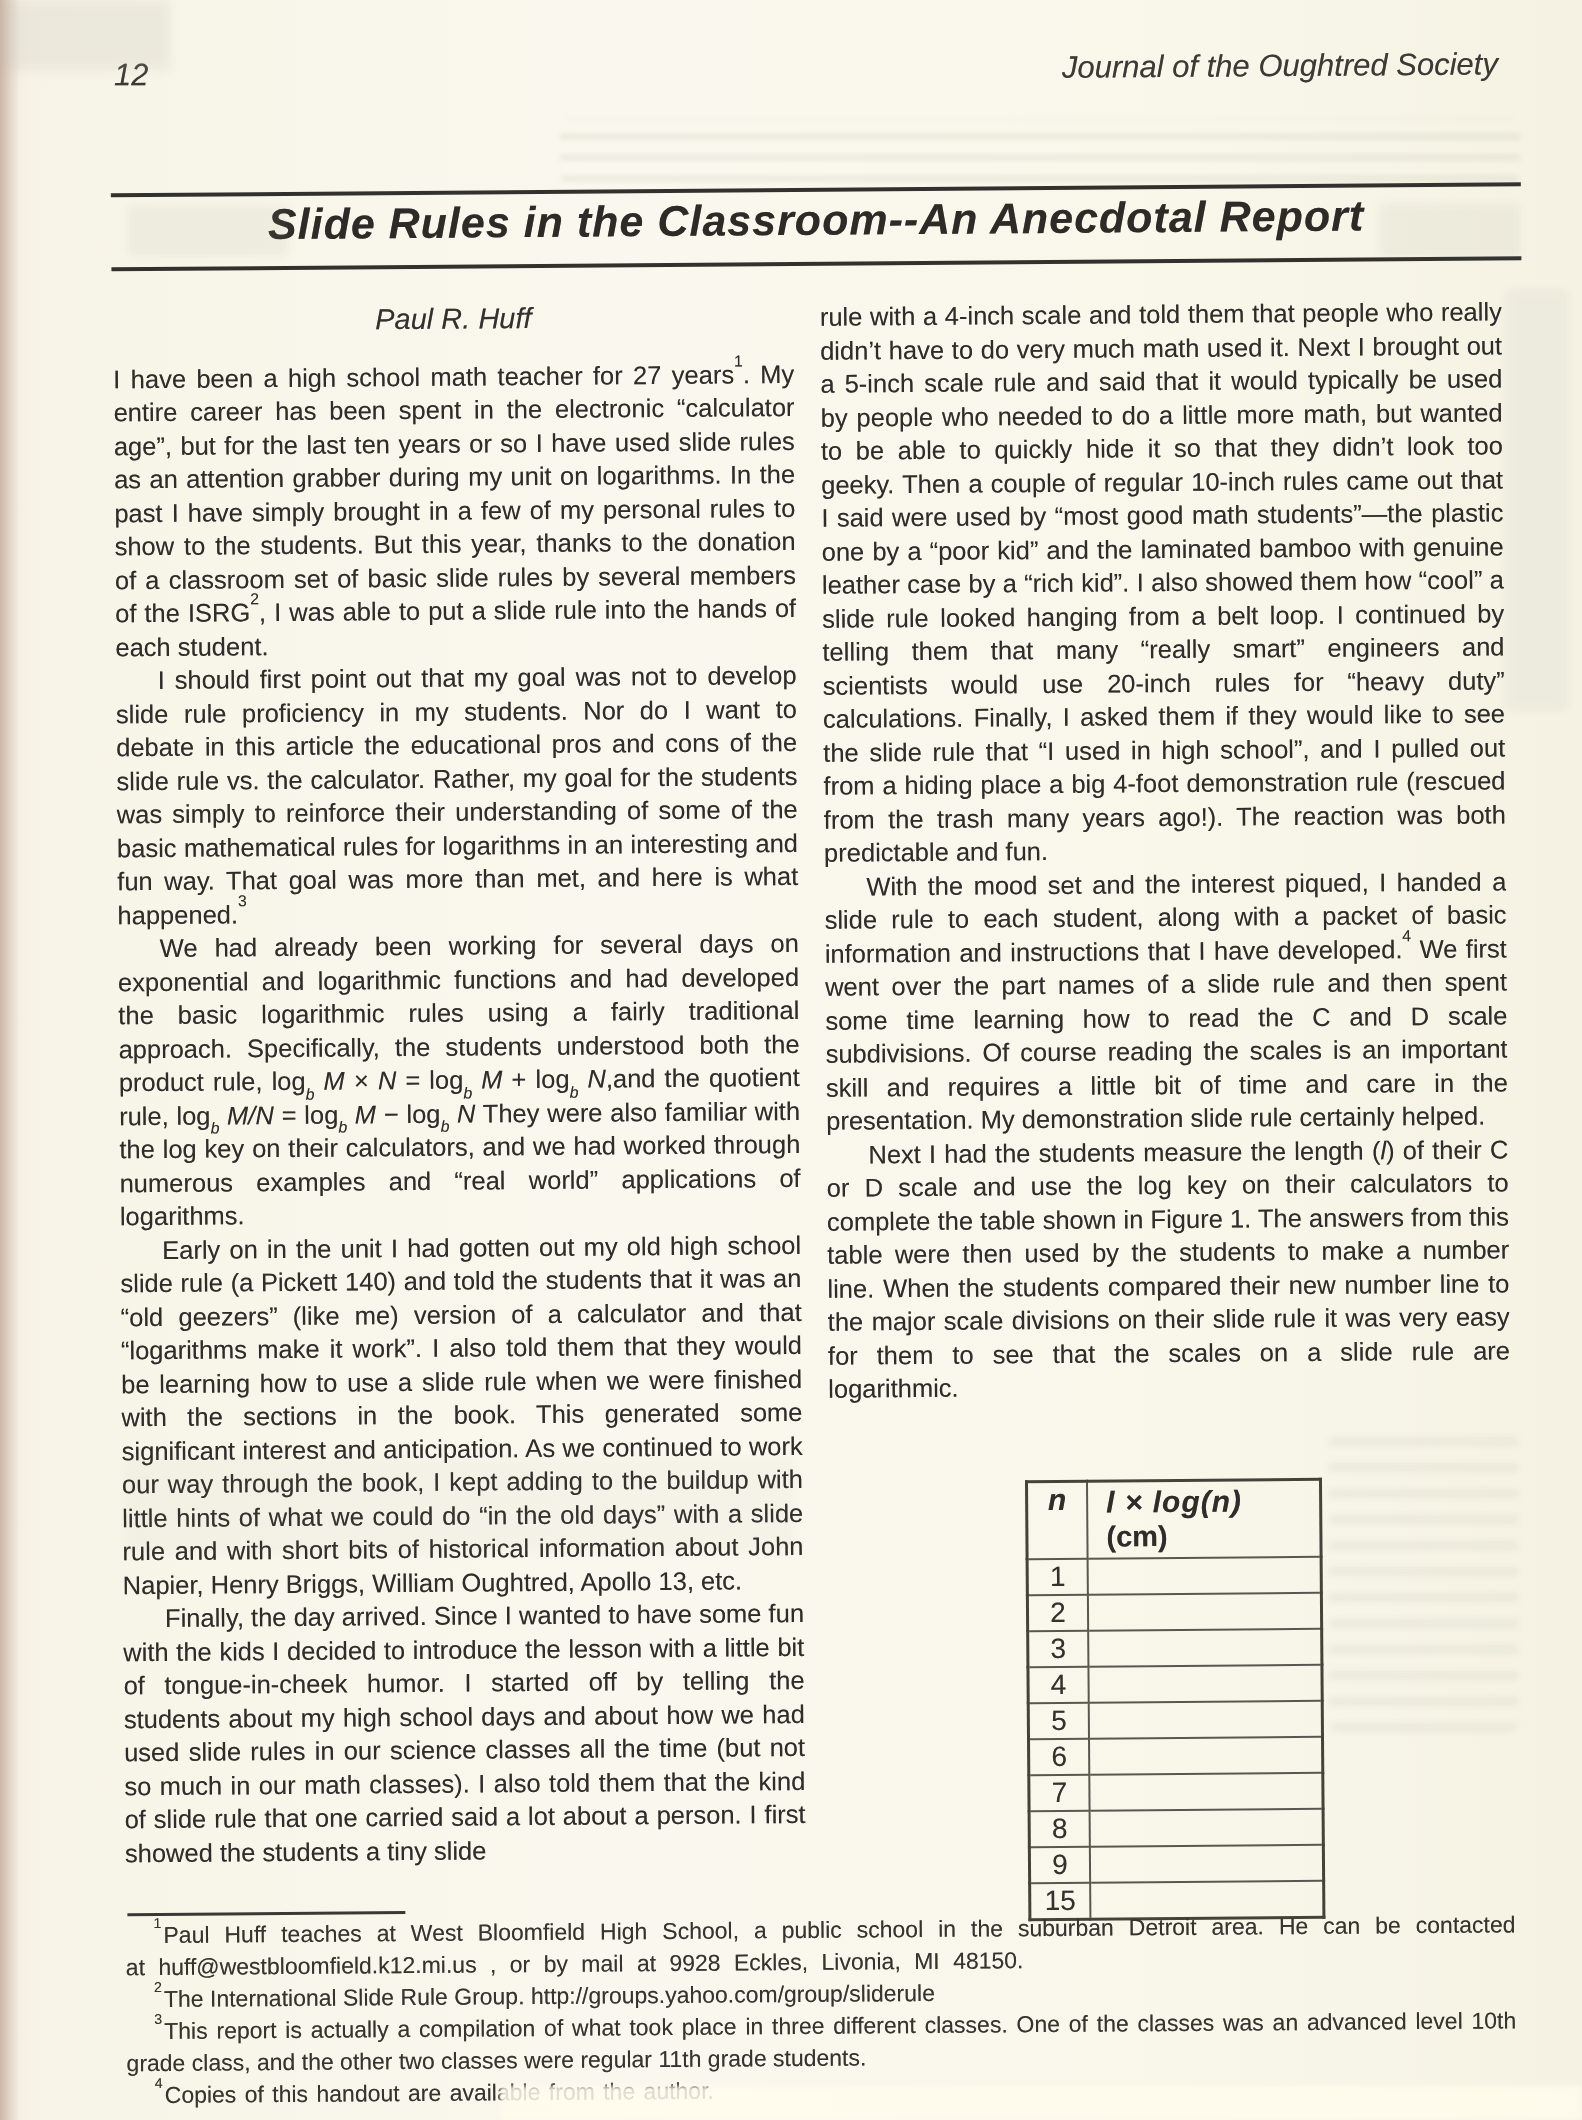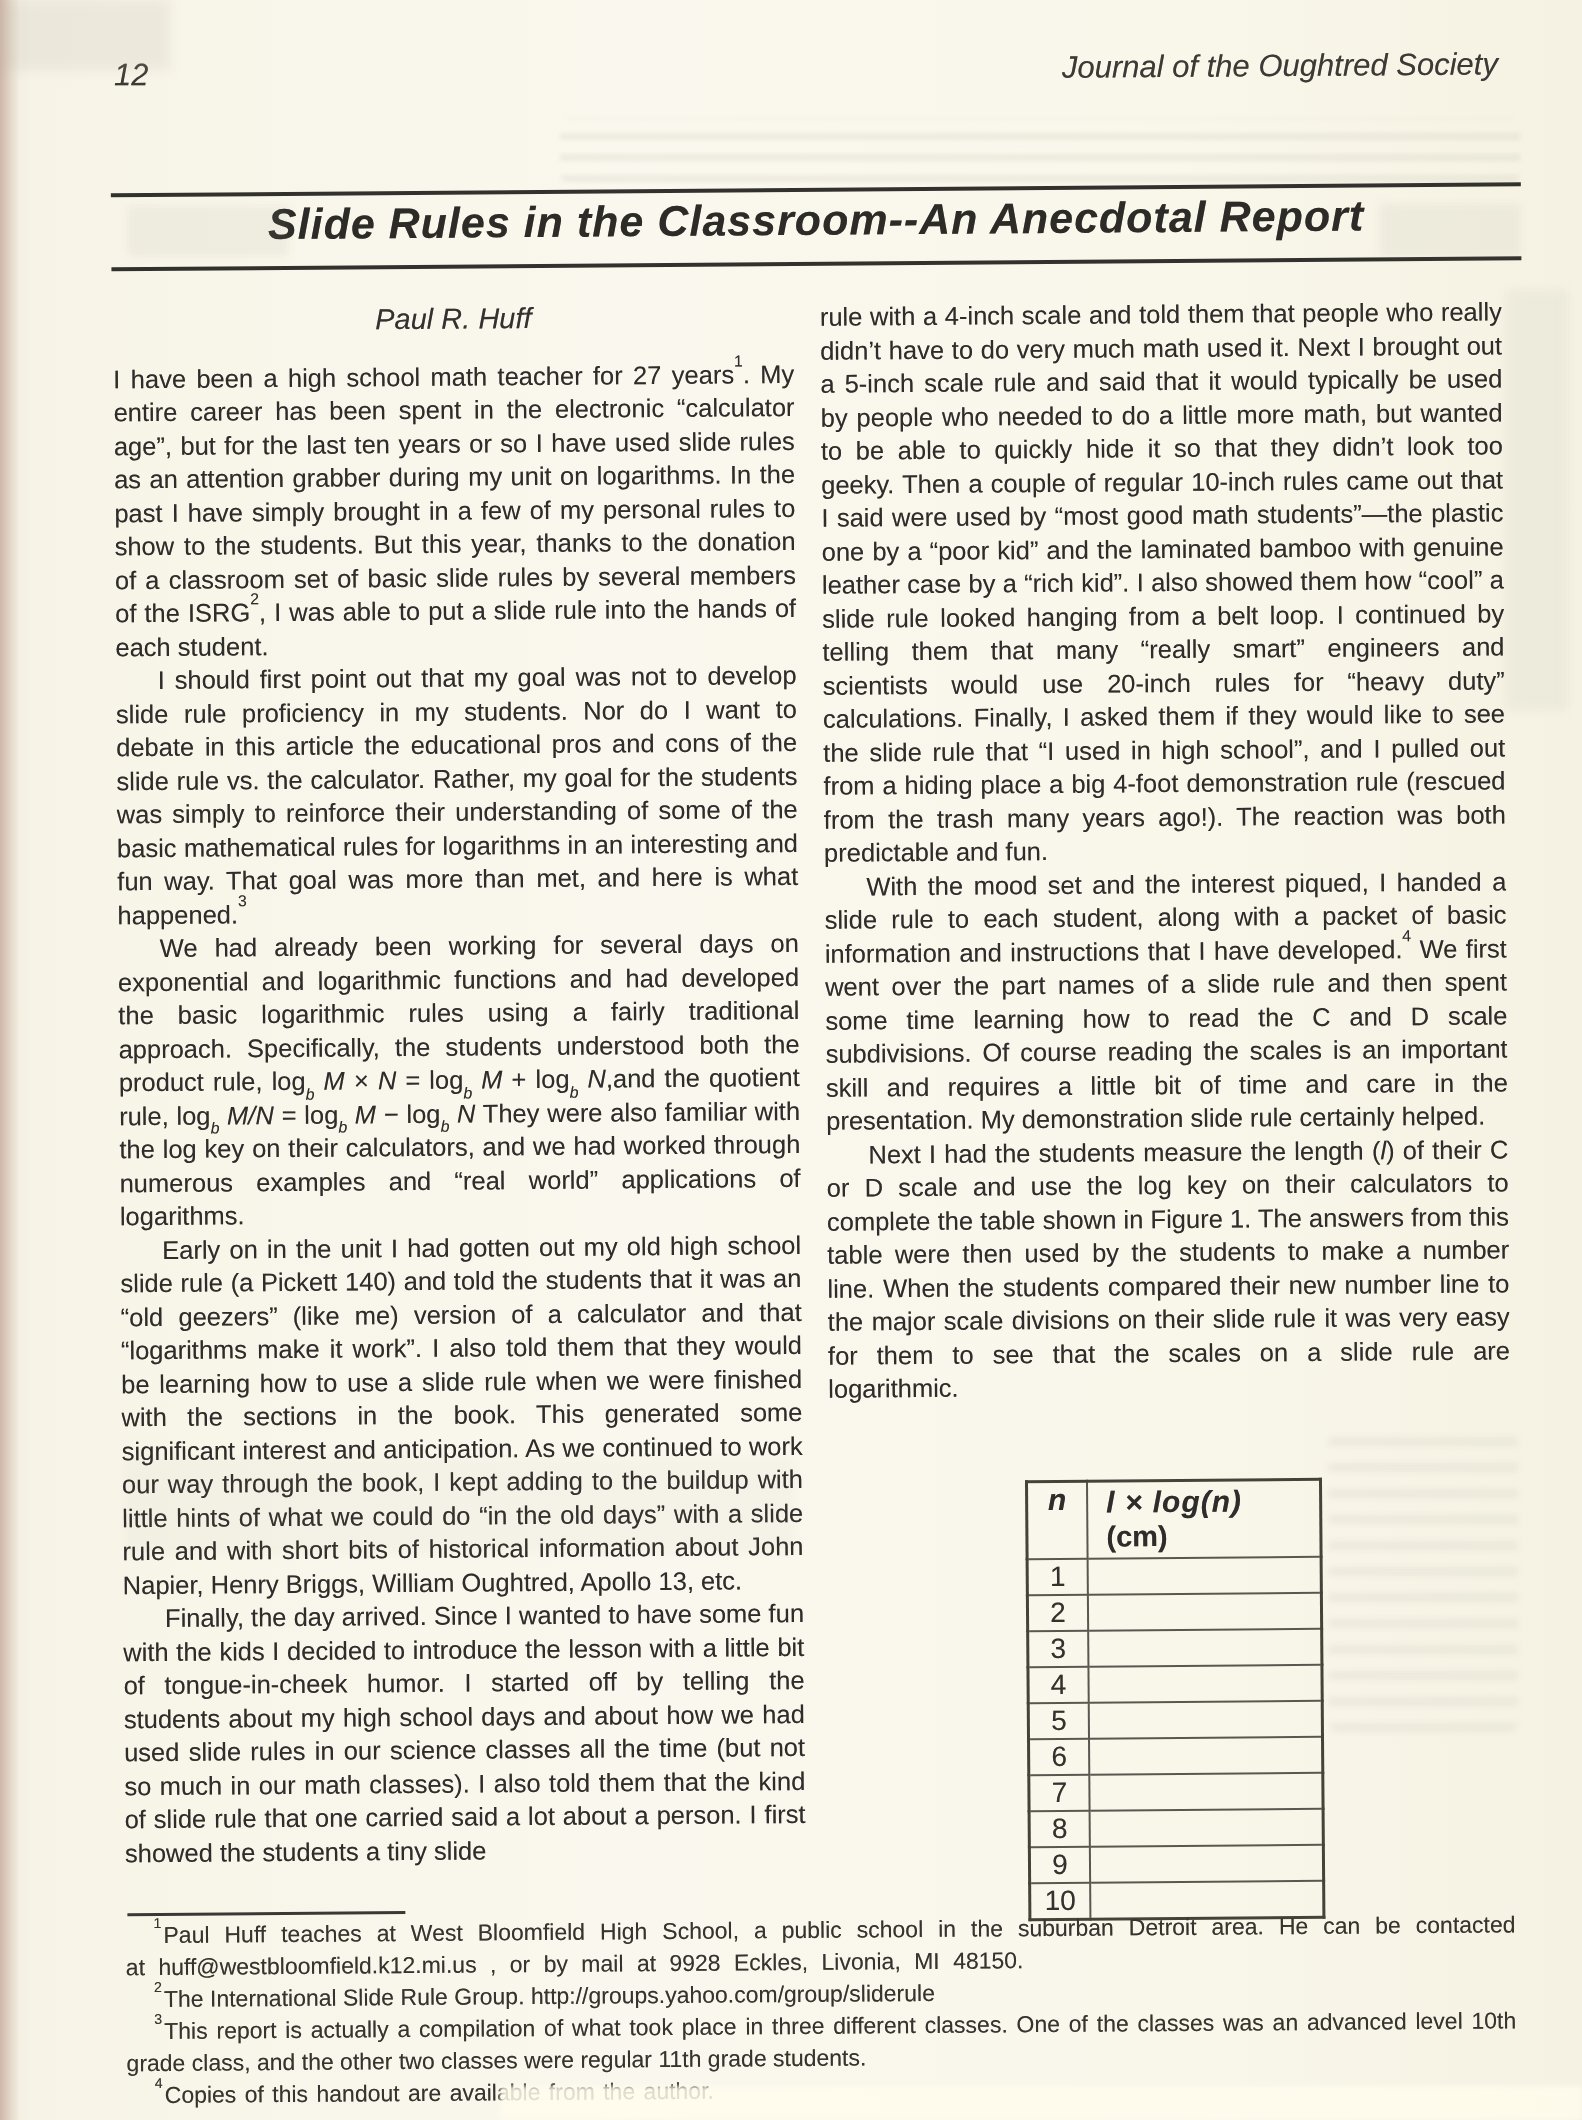--- a/index.html
+++ b/index.html
@@ -187,21 +187,21 @@
           </tr>
           <tr>
             <td class="cell-n">8</td>
             <td class="cell-v"></td>
           </tr>
           <tr>
             <td class="cell-n">9</td>
             <td class="cell-v"></td>
           </tr>
           <tr>
-            <td class="cell-n">10</td>
+            <td class="cell-n">15</td>
             <td class="cell-v"></td>
           </tr>
         </tbody>
     </table>
 
     <div class="footnote-rule"></div>
     <div class="footnotes">
       <p><sup class="fn-marker">1</sup><span>Paul Huff teaches at West Bloomfield High School, a public school in the suburban Detroit area. He can be contacted at huff@westbloomfield.k12.mi.us , or by mail at 9928 Eckles, Livonia, MI 48150.</span></p>
       <p><sup class="fn-marker">2</sup><span>The International Slide Rule Group. http://groups.yahoo.com/group/sliderule</span></p>
       <p><sup class="fn-marker">3</sup><span>This report is actually a compilation of what took place in three different classes. One of the classes was an advanced level 10th grade class, and the other two classes were regular 11th grade students.</span></p>

